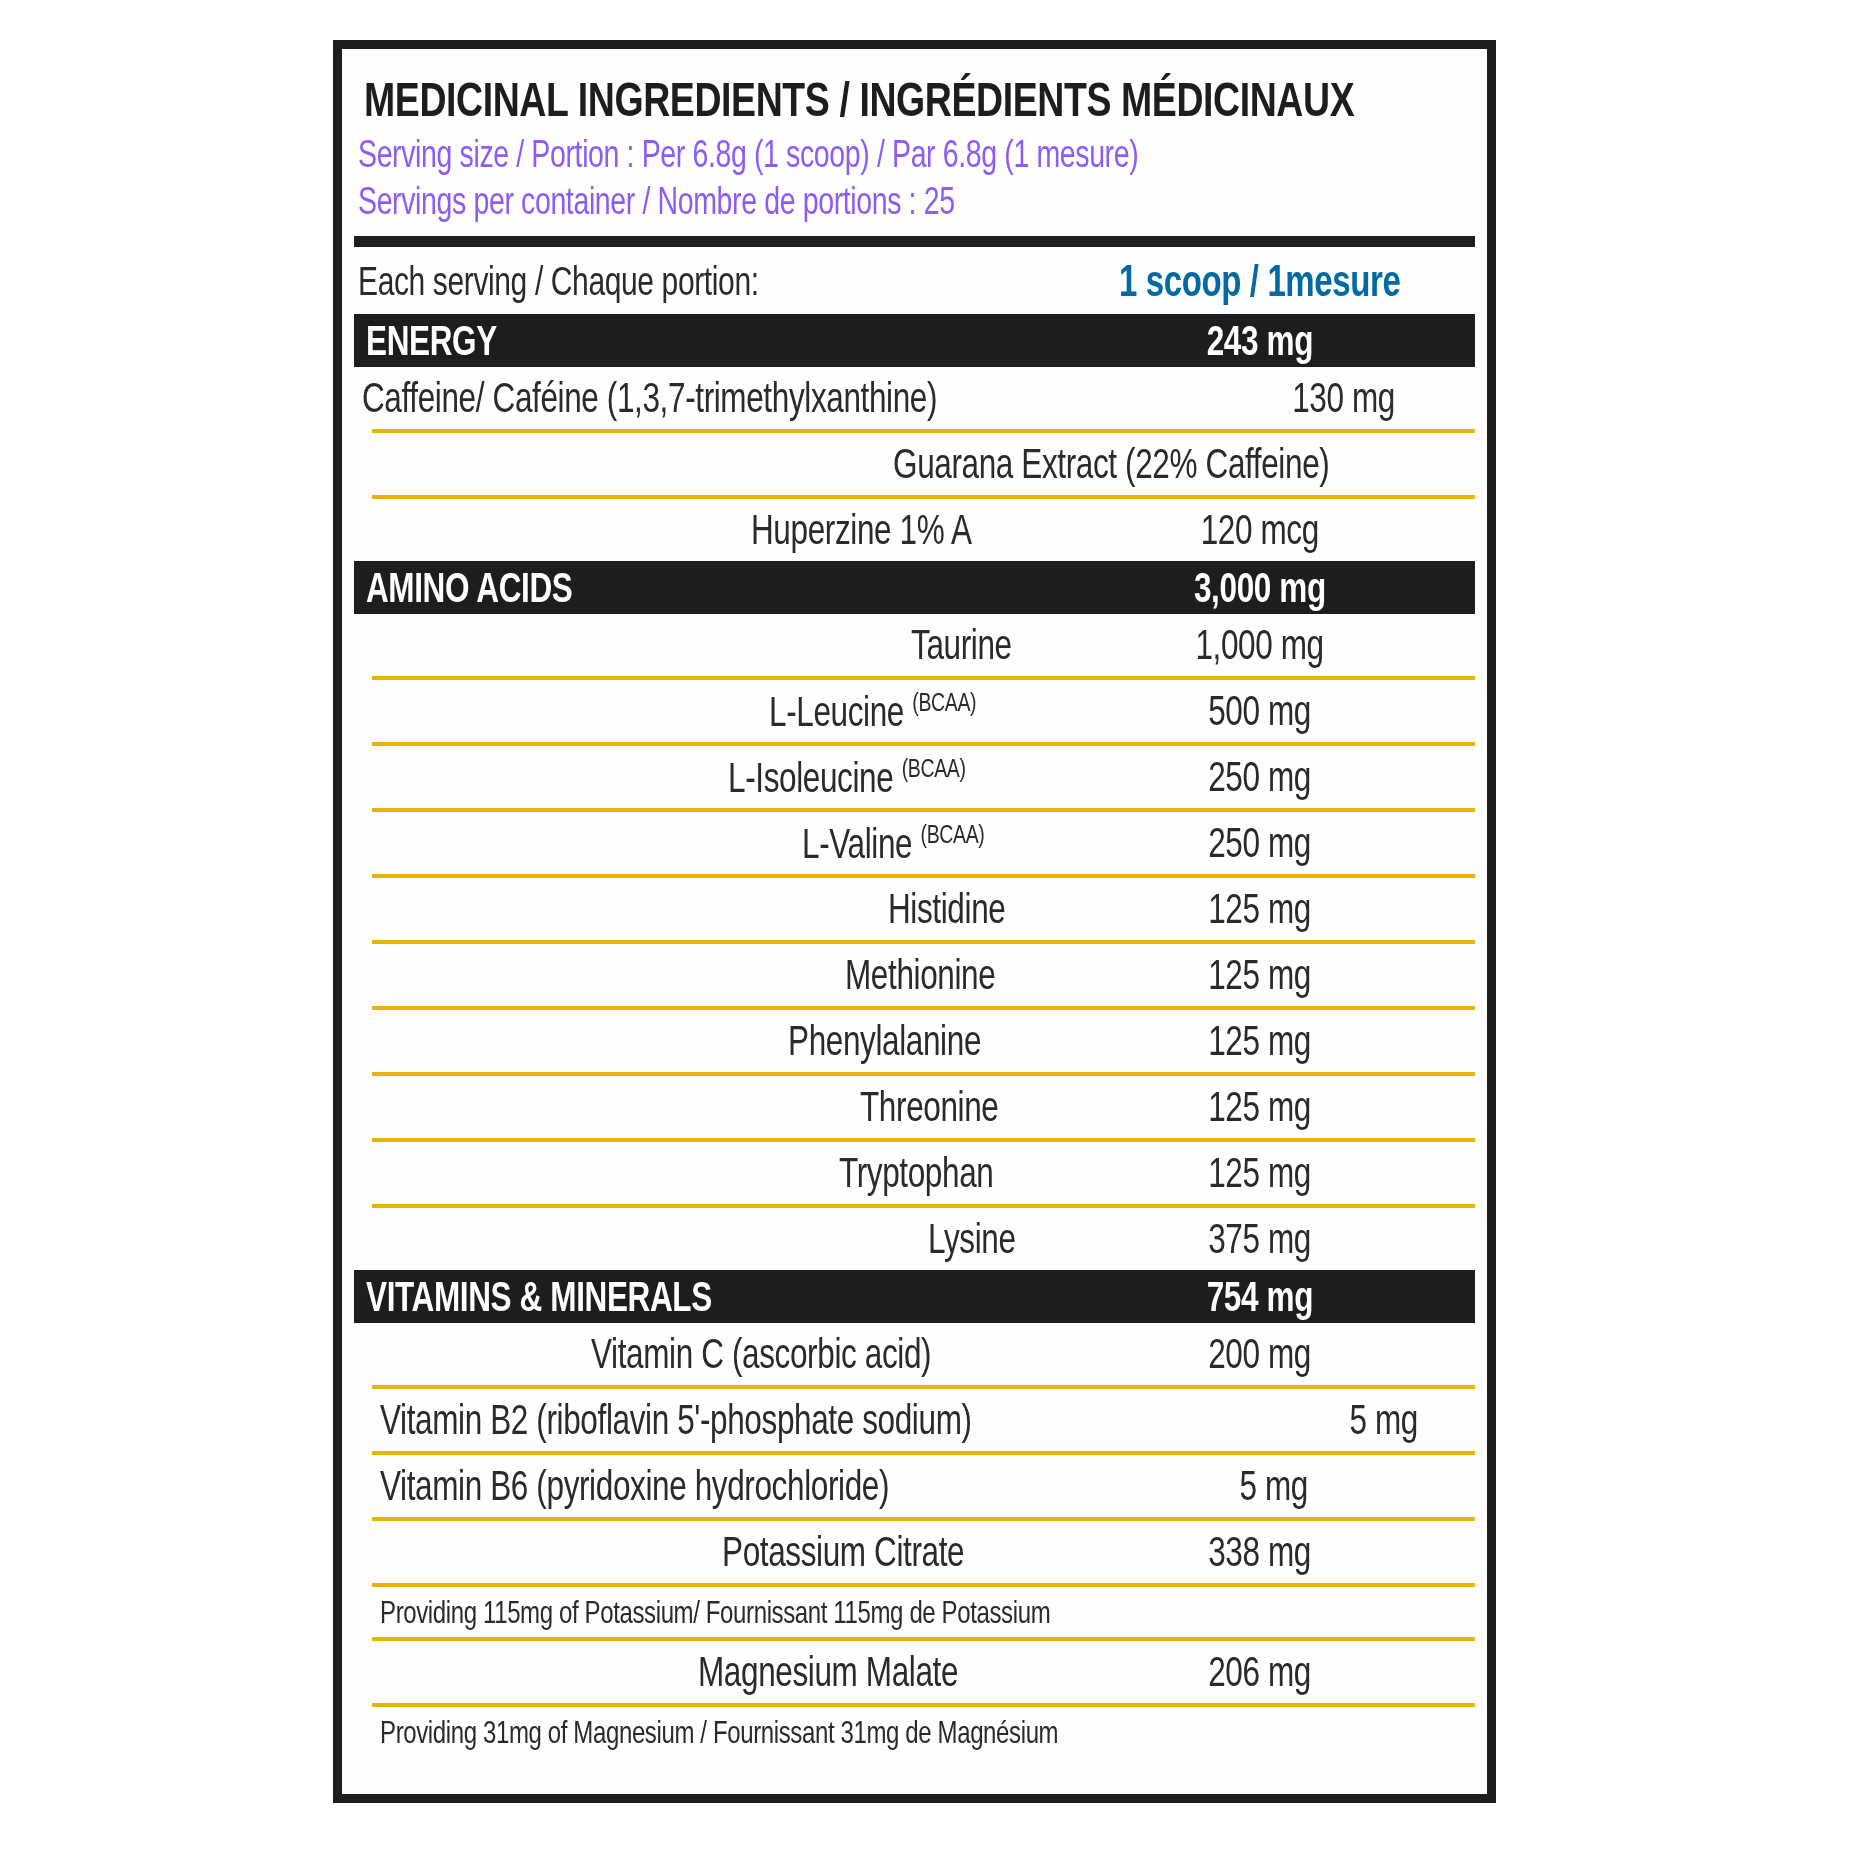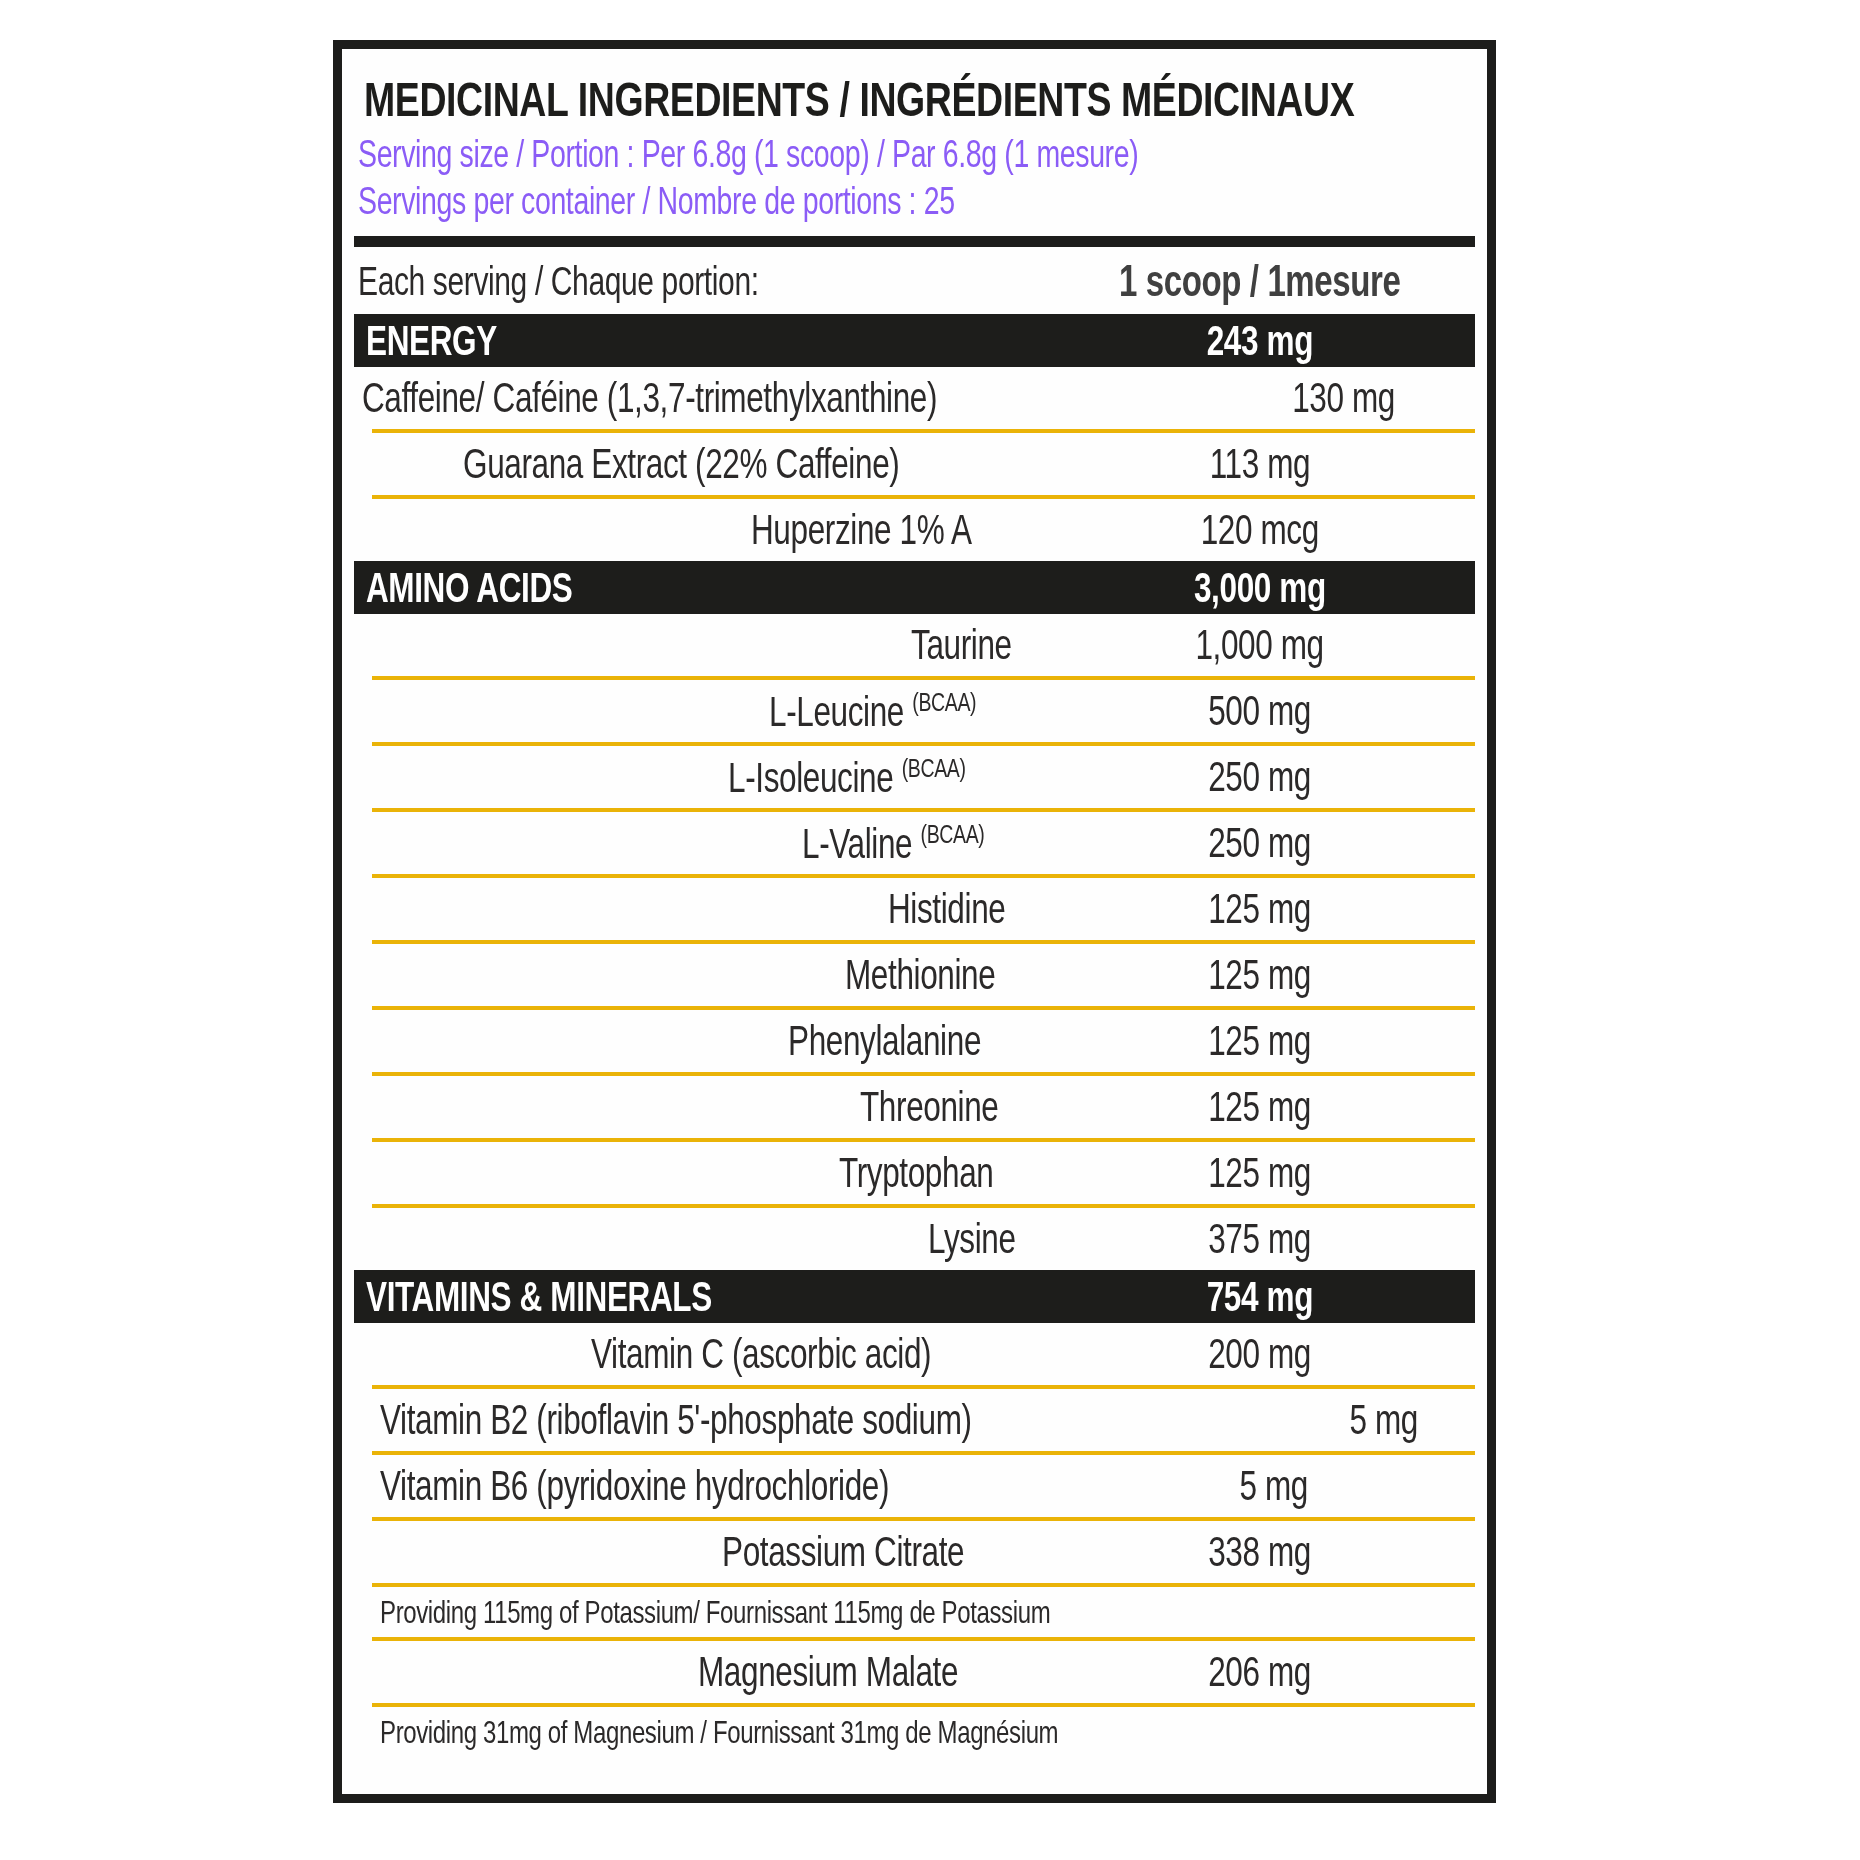--- a/index.html
+++ b/index.html
@@ -33,21 +33,21 @@
     font-size:38px;line-height:47px;font-weight:400;color:#8b5cf6;
   }
   .thick-rule{
     height:11px;background:#1d1d1b;margin:11px 0 9px 0;border:0;
   }
   .each-row{
     display:flex;align-items:center;height:50px;margin-bottom:8px;
     font-size:40px;color:#2b2929;
   }
   .each-row .nm{flex:1;padding-left:4px;}
-  .each-row .val{font-weight:bold;font-size:44px;color:#404040;}
+  .each-row .val{font-weight:bold;font-size:44px;color:#0369a1;}
 
   .bar{
     display:flex;align-items:center;height:53px;background:#1d1d1b;color:#ffffff;
   }
   .bar .nm{flex:1;padding-left:12px;font-size:42px;font-weight:bold;letter-spacing:0;}
   .val{width:430px;flex:none;text-align:center;}
   .bar .val{font-size:42px;font-weight:bold;text-align:center;}
 
   .sec-body > * + *{border-top:4px solid #eab308;margin-left:18px;}
   .row{
@@ -92,21 +92,20 @@
         <div class="nm"><span class="cx">ENERGY</span></div>
         <div class="val"><span class="cx cxc">243 mg</span></div>
       </div>
       <div class="sec-body">
         <div class="row">
           <div class="nm"><span class="cx">Caffeine/ Caféine (1,3,7-trimethylxanthine)</span></div>
           <div class="val"><span class="cx cxc">130 mg</span></div>
         </div>
         <div class="row">
           <div class="nm"><span class="cx">Guarana Extract (22% Caffeine)</span></div>
-          <div class="val"><span class="cx cxc">113 mg</span></div>
         </div>
         <div class="row">
           <div class="nm"><span class="cx">Huperzine 1% A</span></div>
           <div class="val"><span class="cx cxc">120 mcg</span></div>
         </div>
       </div>
       <div class="bar">
         <div class="nm"><span class="cx">AMINO ACIDS</span></div>
         <div class="val"><span class="cx cxc">3,000 mg</span></div>
       </div>

